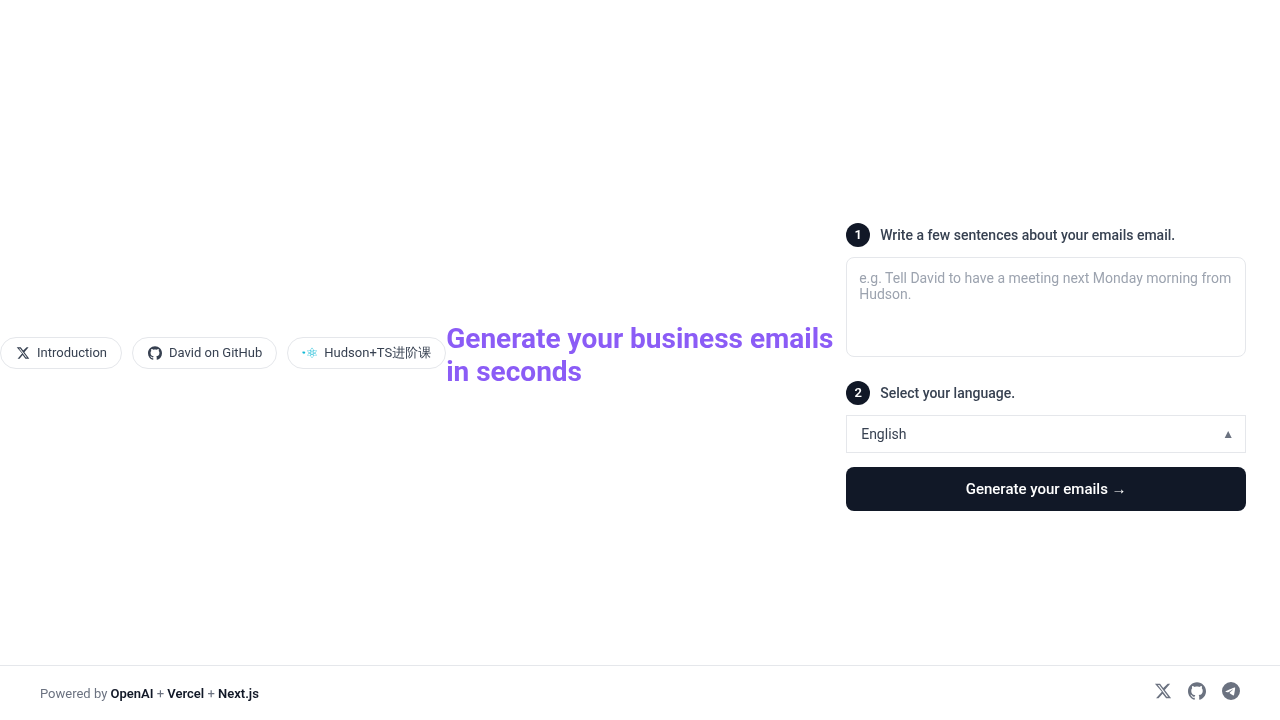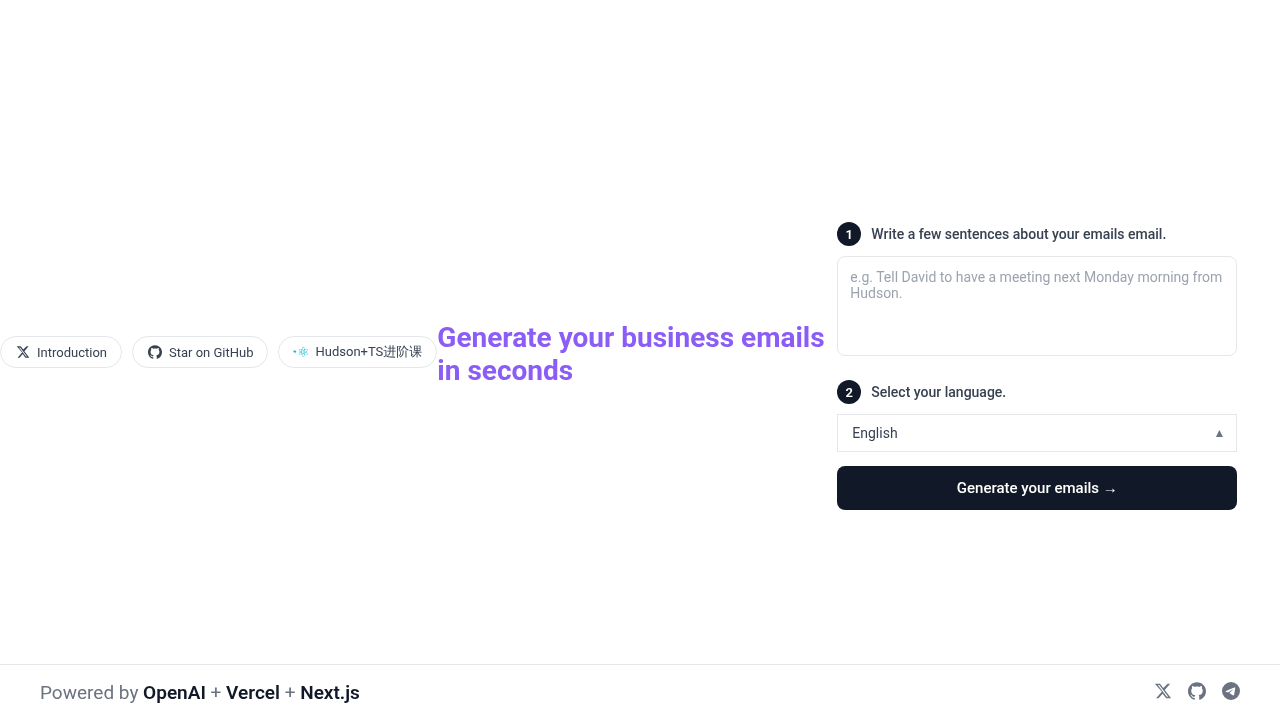--- a/index.html
+++ b/index.html
@@ -159,21 +159,21 @@
 
     .footer {
       border-top: 1px solid #e5e7eb;
       padding: 16px 40px;
       display: flex;
       align-items: center;
       justify-content: space-between;
     }
 
     .footer-text {
-      font-size: 19px;
+      font-size: 13px;
       color: #6b7280;
     }
 
     .footer-text strong {
       color: #111827;
       font-weight: 600;
     }
 
     .footer-icons {
       display: flex;
@@ -208,21 +208,21 @@
         </svg>
       </span>
       <span>Introduction</span>
     </a>
     <a class="nav-link">
       <span class="nav-link-icon">
         <svg viewBox="0 0 24 24" width="14" height="14" fill="#374151">
           <path d="M12 .297c-6.63 0-12 5.373-12 12 0 5.303 3.438 9.8 8.205 11.385.6.113.82-.258.82-.577 0-.285-.01-1.04-.015-2.04-3.338.724-4.042-1.61-4.042-1.61C4.422 18.07 3.633 17.7 3.633 17.7c-1.087-.744.084-.729.084-.729 1.205.084 1.838 1.236 1.838 1.236 1.07 1.835 2.809 1.305 3.495.998.108-.776.417-1.305.76-1.605-2.665-.3-5.466-1.332-5.466-5.93 0-1.31.465-2.38 1.235-3.22-.135-.303-.54-1.523.105-3.176 0 0 1.005-.322 3.3 1.23.96-.267 1.98-.399 3-.405 1.02.006 2.04.138 3 .405 2.28-1.552 3.285-1.23 3.285-1.23.645 1.653.24 2.873.12 3.176.765.84 1.23 1.91 1.23 3.22 0 4.61-2.805 5.625-5.475 5.92.42.36.81 1.096.81 2.22 0 1.606-.015 2.896-.015 3.286 0 .315.21.69.825.57C20.565 22.092 24 17.592 24 12.297c0-6.627-5.373-12-12-12"></path>
         </svg>
       </span>
-      <span>Star on GitHub</span>
+      <span>David on GitHub</span>
     </a>
     <a class="nav-link">
       <span class="nav-link-icon react-icon">
         <svg viewBox="0 0 24 24" width="14" height="14" fill="#06b6d4">
           <path d="M12 13.5a1.5 1.5 0 1 1 0-3 1.5 1.5 0 0 1 0 3zm0-12c3.037 0 5.813.741 7.84 1.979C21.883 4.818 23 6.46 23 8.25c0 1.79-1.117 3.433-3.16 4.771C17.813 14.26 15.037 15 12 15s-5.813-.74-7.84-1.979C2.117 11.683 1 10.04 1 8.25c0-1.79 1.117-3.432 3.16-4.771C6.187 2.24 8.963 1.5 12 1.5zm0 1.5c-2.76 0-5.274.67-7.077 1.77C3.152 5.863 2.5 7.023 2.5 8.25c0 1.227.652 2.387 2.423 3.48C6.726 12.83 9.24 13.5 12 13.5c2.76 0 5.274-.67 7.077-1.77 1.771-1.093 2.423-2.253 2.423-3.48 0-1.227-.652-2.387-2.423-3.48C17.274 3.67 14.76 3 12 3zm-6.34 11.09c1.518 2.63 3.448 4.593 5.243 5.645.899.526 1.71.766 2.397.766.687 0 1.498-.24 2.397-.766 1.795-1.052 3.725-3.015 5.243-5.645.758-1.31 1.36-2.703 1.744-4.09-.384-1.387-.986-2.78-1.744-4.09C19.422 3.28 17.492 1.317 15.697.265 14.798-.261 13.987-.5 13.3-.5c-.687 0-1.498.24-2.397.766C9.108 1.318 7.178 3.28 5.66 5.91 4.902 7.22 4.3 8.613 3.916 10c.384 1.387.986 2.78 1.744 4.09z"></path>
         </svg>
         ⚛
       </span>
       <span>Hudson+TS进阶课</span>
     </a>

